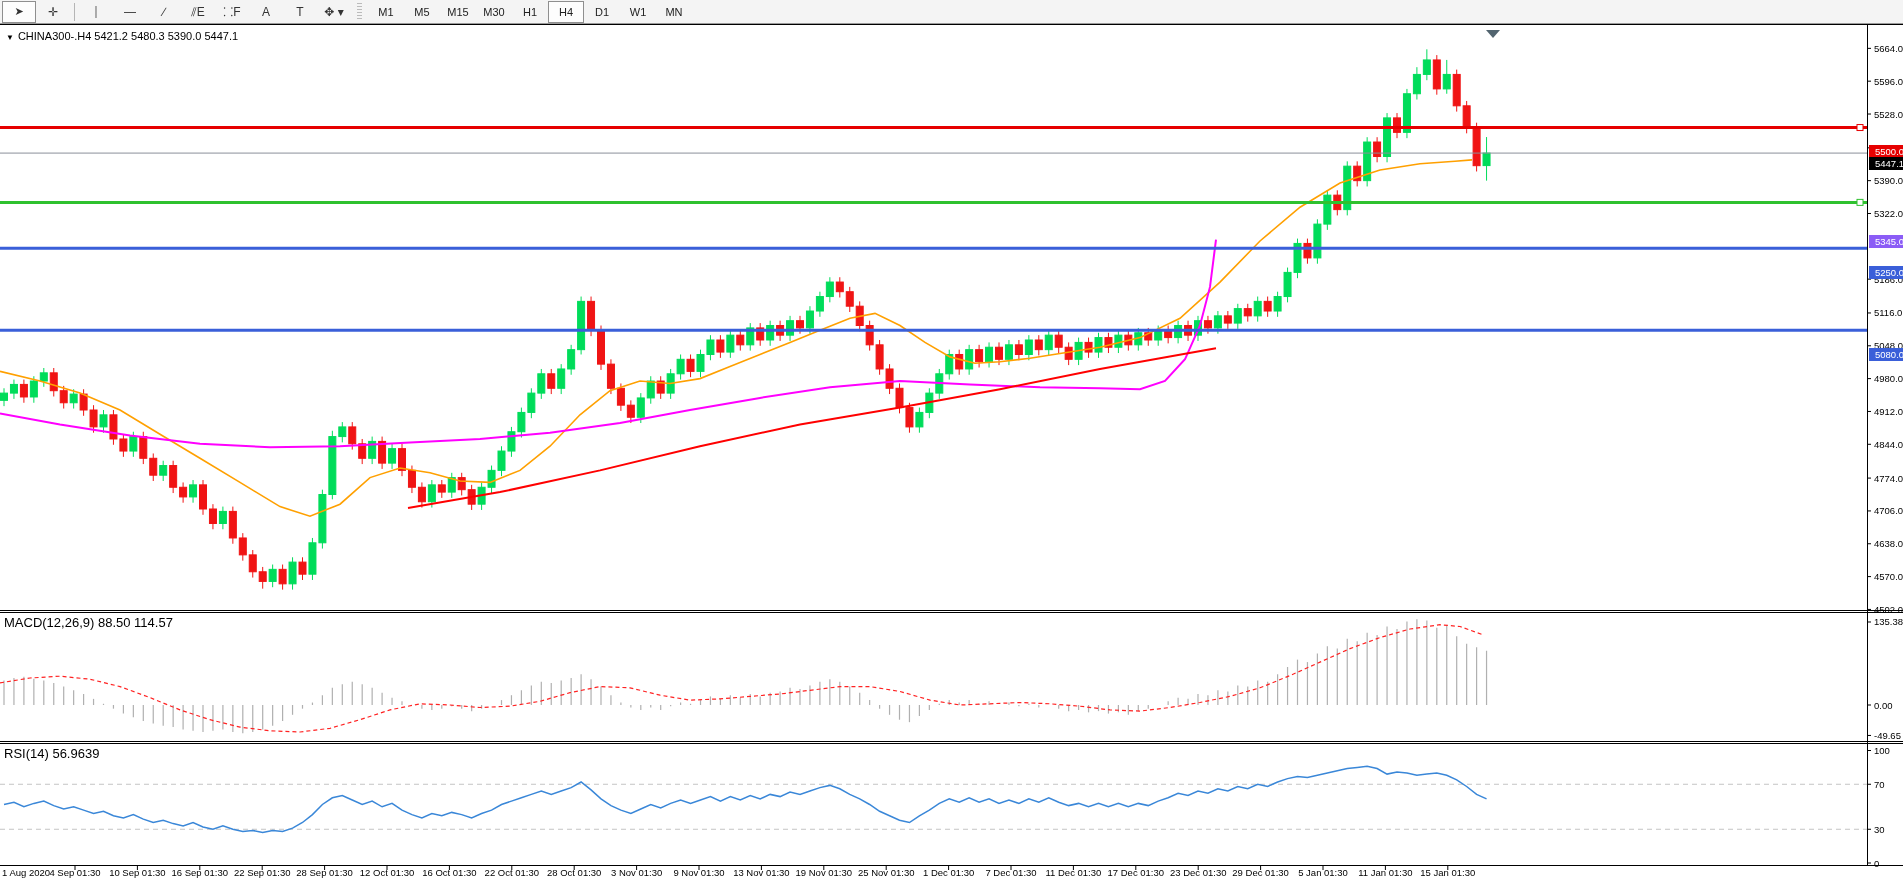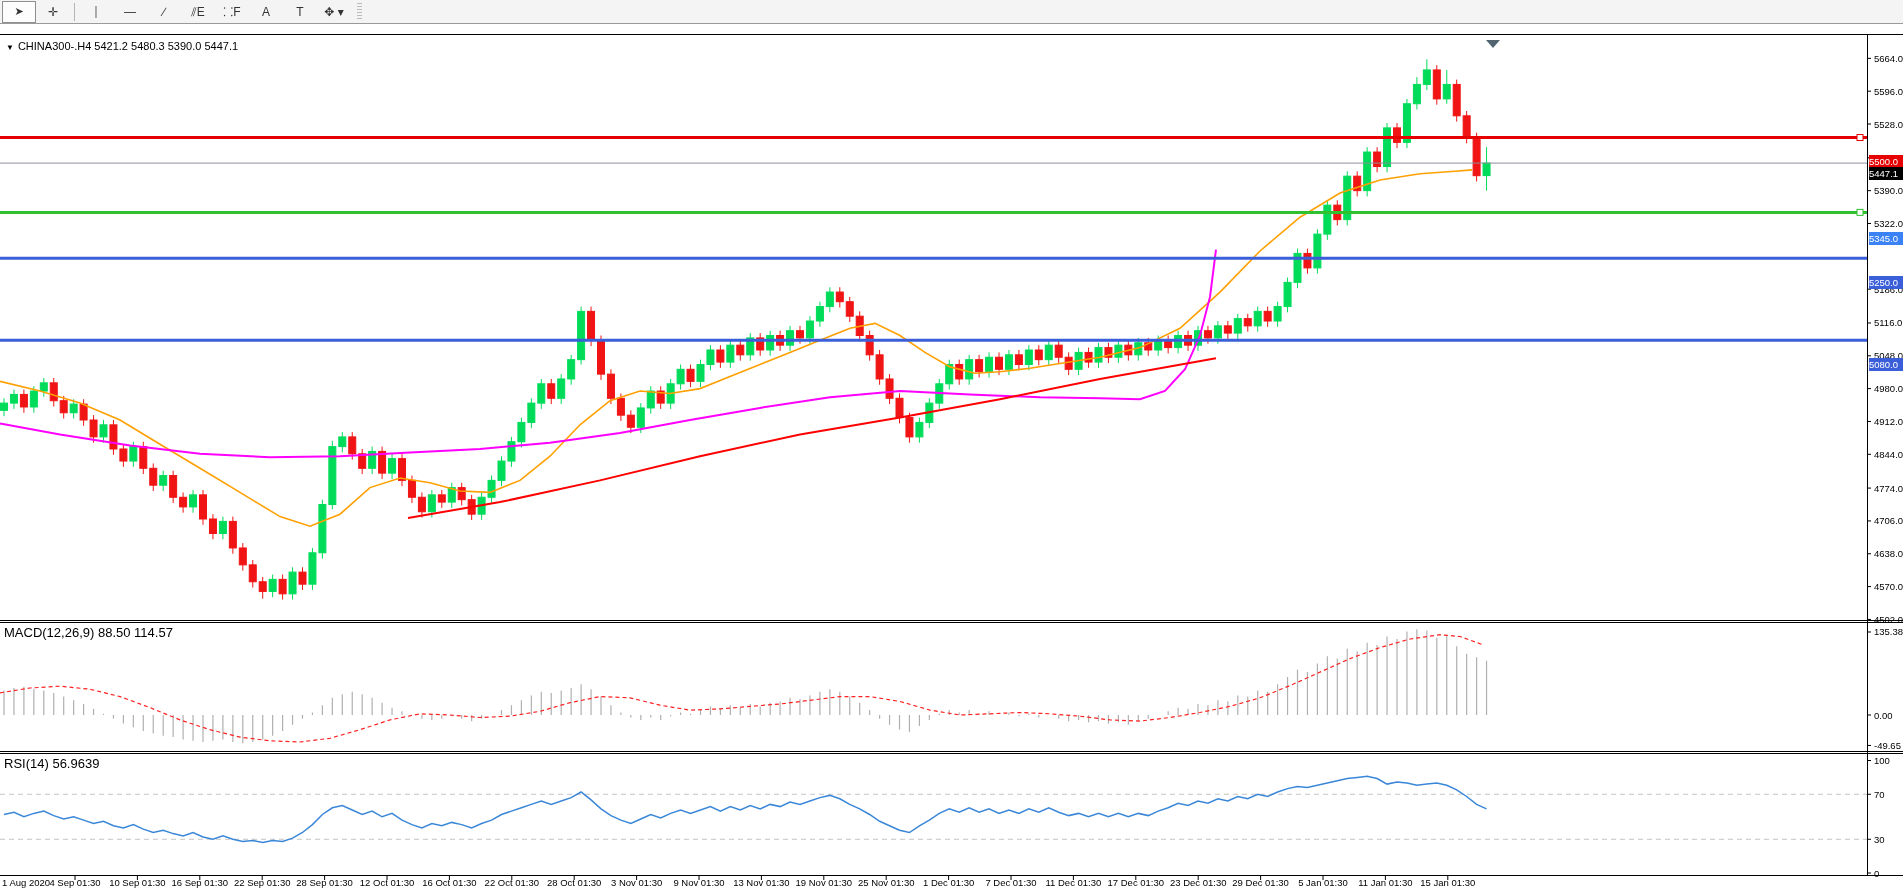--- a/index.html
+++ b/index.html
@@ -5,28 +5,28 @@
   html,body{margin:0;padding:0;background:#fff;width:1903px;height:894px;overflow:hidden;
     font-family:"Liberation Sans",sans-serif;-webkit-font-smoothing:none;}
   .toolbar{position:absolute;left:0;top:0;width:1903px;height:24px;background:#f4f4f4;
     border-bottom:1px solid #9a9a9a;display:flex;align-items:center;gap:2px;padding-left:2px;box-sizing:border-box;}
   .tbtn{height:20px;min-width:24px;padding:0 4px;display:flex;align-items:center;justify-content:center;
     font-size:12px;color:#333;border:1px solid transparent;background:transparent;cursor:default;user-select:none;}
   .tbtn.pressed{background:#fdfdfd;border:1px solid #8f8f8f;}
   .tf{font-size:11px;color:#222;min-width:26px;}
   .sep{width:1px;height:18px;background:#b5b5b5;margin:0 4px;}
   .grip{width:5px;height:18px;margin:0 4px;background:repeating-linear-gradient(to bottom,#bbb 0 1px,transparent 1px 3px);}
-  #chartroot{position:absolute;left:0;top:24px;width:1903px;height:854px;background:#fff;margin-top:10px;}
+  #chartroot{position:absolute;left:0;top:24px;width:1903px;height:854px;background:#fff;}
   svg text{font-family:"Liberation Sans",sans-serif;}
   .symline{position:absolute;left:6px;top:6px;font-size:11px;color:#000;z-index:5;}
   .symline .dd{font-size:8px;margin-right:4px;}
   .panlab{position:absolute;left:4px;font-size:13px;color:#000;z-index:5;}
   #anno{position:absolute;left:1545px;top:413px;font-size:31px;font-weight:500;letter-spacing:1px;z-index:6;}
   .pricebox{position:absolute;left:1869px;width:34px;height:13px;line-height:13px;font-size:9.5px;
-    color:#fff;padding-left:0;box-sizing:border-box;z-index:7;}
+    color:#fff;padding-left:6px;box-sizing:border-box;z-index:7;}
   #endtri{position:absolute;left:1486px;top:6px;width:0;height:0;z-index:6;
     border-left:7px solid transparent;border-right:7px solid transparent;border-top:8px solid #52646f;}
 </style>
 </head>
 <body>
 
 <div class="toolbar">
   <span id="tools" style="display: flex; align-items: center;">
       <span class="tbtn pressed" style="font-size: 11px;">➤</span>
       <span class="tbtn">✛</span>
@@ -34,20 +34,31 @@
       <span class="tbtn">｜</span>
       <span class="tbtn">—</span>
       <span class="tbtn">∕</span>
       <span class="tbtn">⫽E</span>
       <span class="tbtn">⸬F</span>
       <span class="tbtn">A</span>
       <span class="tbtn">T</span>
       <span class="tbtn">✥ ▾</span>
     </span>
   <span class="grip"></span>
+  <span id="timeframes" style="display: flex; align-items: center;">
+      <span class="tbtn tf">M1</span>
+      <span class="tbtn tf">M5</span>
+      <span class="tbtn tf">M15</span>
+      <span class="tbtn tf">M30</span>
+      <span class="tbtn tf">H1</span>
+      <span class="tbtn tf pressed">H4</span>
+      <span class="tbtn tf">D1</span>
+      <span class="tbtn tf">W1</span>
+      <span class="tbtn tf">MN</span>
+    </span>
 </div>
 
 <div id="chartroot">
   <div class="symline">
     <span class="dd">▼</span><span>CHINA300-.H4  5421.2 5480.3 5390.0 5447.1</span>
   </div>
   <div class="panlab" style="top:591px">MACD(12,26,9) 88.50 114.57</div>
   <div class="panlab" style="top:722px">RSI(14) 56.9639</div>
   <div id="endtri"></div>
   <svg id="csvg" width="1903" height="870">
@@ -627,18 +638,18 @@
         <line x1="1323" y1="842" x2="1323" y2="846" stroke="#000"></line>
         <text x="1323" y="852" font-size="9.5px" fill="#000000" text-anchor="middle">5 Jan 01:30</text>
         <line x1="1385.3999999999999" y1="842" x2="1385.3999999999999" y2="846" stroke="#000"></line>
         <text x="1385.3999999999999" y="852" font-size="9.5px" fill="#000000" text-anchor="middle">11 Jan 01:30</text>
         <line x1="1447.8" y1="842" x2="1447.8" y2="846" stroke="#000"></line>
         <text x="1447.8" y="852" font-size="9.5px" fill="#000000" text-anchor="middle">15 Jan 01:30</text>
       </g>
     </svg>
   <div id="pricelabels">
       <div class="pricebox" style="top: 121.037px; background: rgb(230, 0, 0);">5500.0</div>
-      <div class="pricebox" style="top: 198px; background: #3b82f6;">5345.0</div>
+      <div class="pricebox" style="top: 211px; background: #8b5cf6;">5345.0</div>
       <div class="pricebox" style="top: 241.752px; background: rgb(58, 95, 217);">5250.0</div>
       <div class="pricebox" style="top: 323.838px; background: rgb(58, 95, 217);">5080.0</div>
       <div class="pricebox" style="top: 133px; background: rgb(0, 0, 0);">5447.1</div>
     </div>
 </div>
 
 </body></html>

